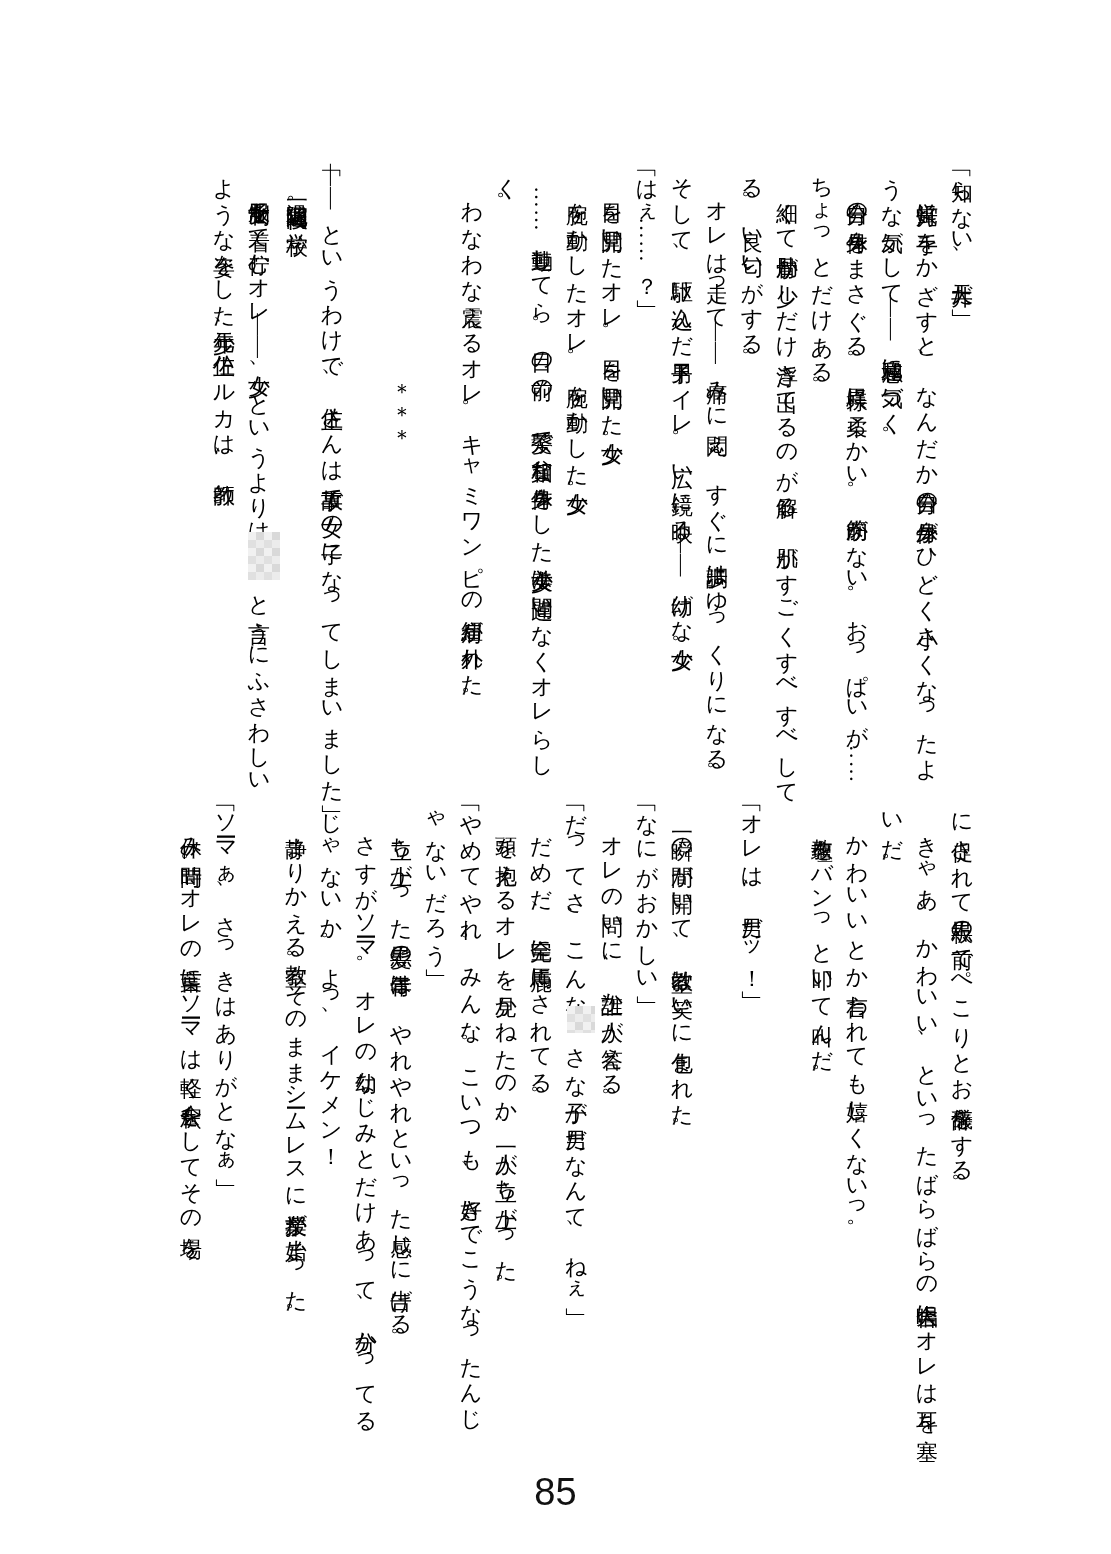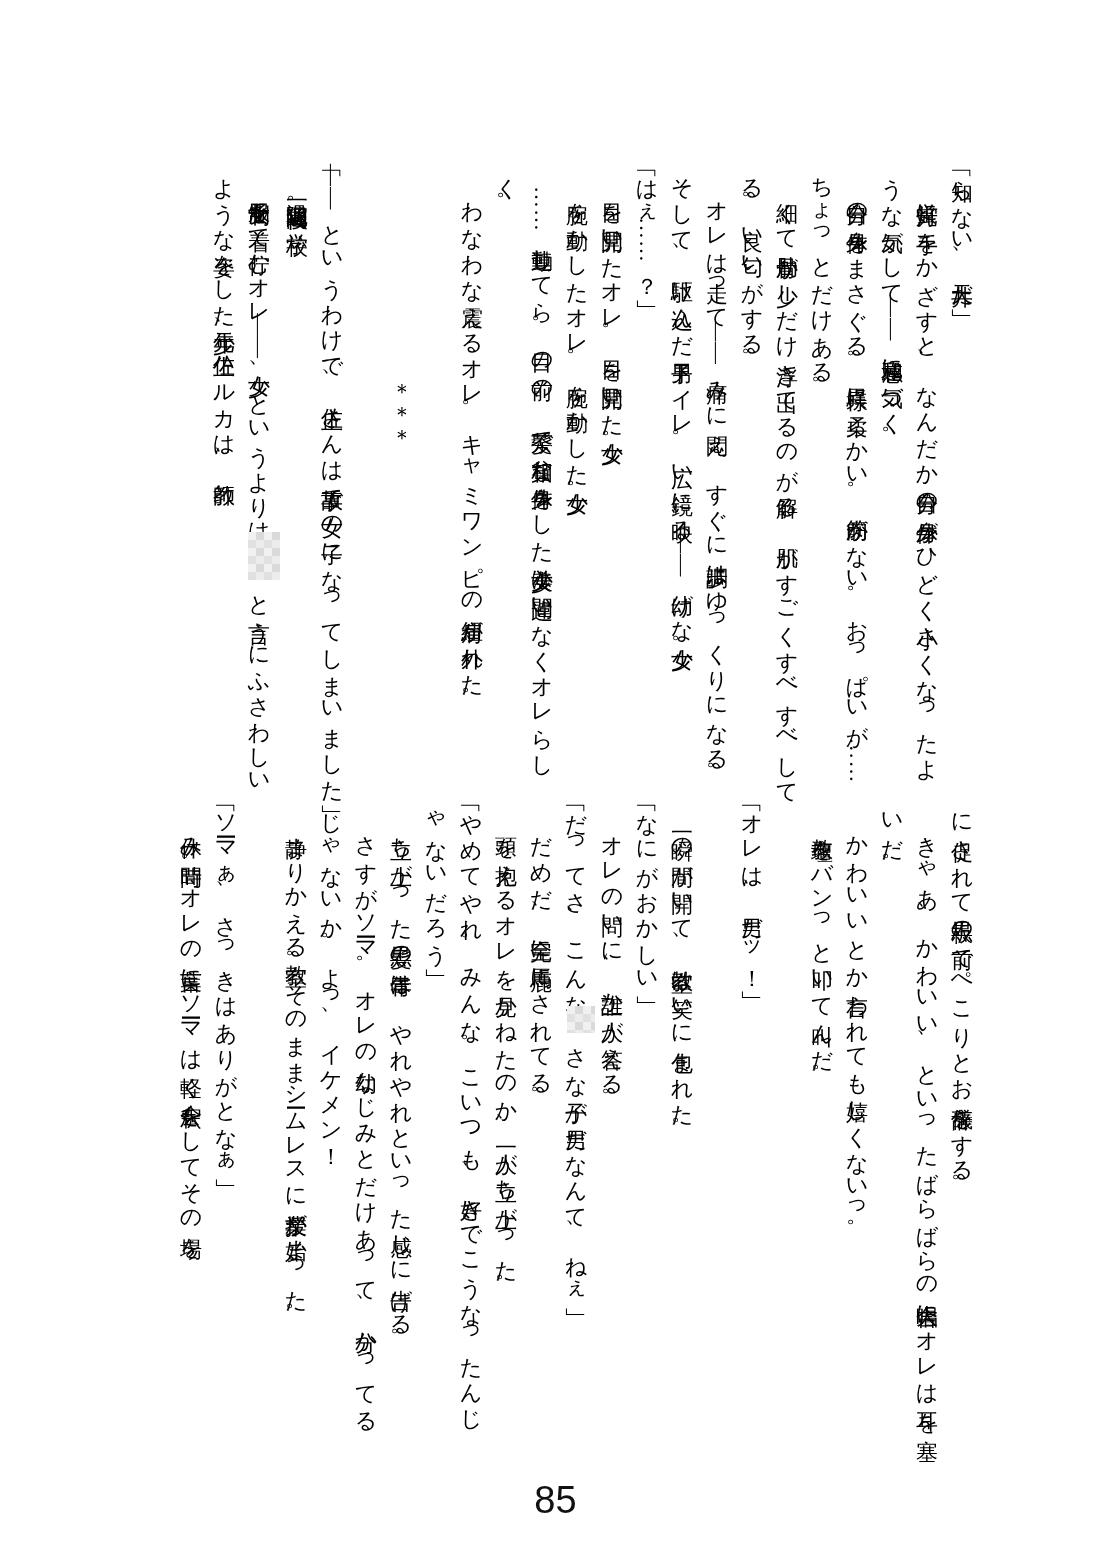--- a/index.html
+++ b/index.html
@@ -40,21 +40,20 @@
   .page-number {
     position: absolute;
     top: 1473px;
     left: 0;
     width: 100%;
     text-align: center;
     font-family: "Liberation Sans", "DejaVu Sans", sans-serif;
     font-size: 38px;
     line-height: 1;
     color: #111111;
-    margin-top: 8px;
   }
 </style>
 </head>
 <body>
 
 <div class="page">
   <div class="vblock upper" id="upper-block">
       <p><span>「知らない、天井だ」</span></p>
       <p class="indent"><span>蛍光灯に手をかざすと、なんだか自分の身体がひどく小さくなったような気がして――違和感に気づく。</span></p>
       <p class="indent"><span>自分の身体をまさぐる。異様に柔らかい。筋肉がない。おっぱいが……ちょっとだけある。</span></p>

